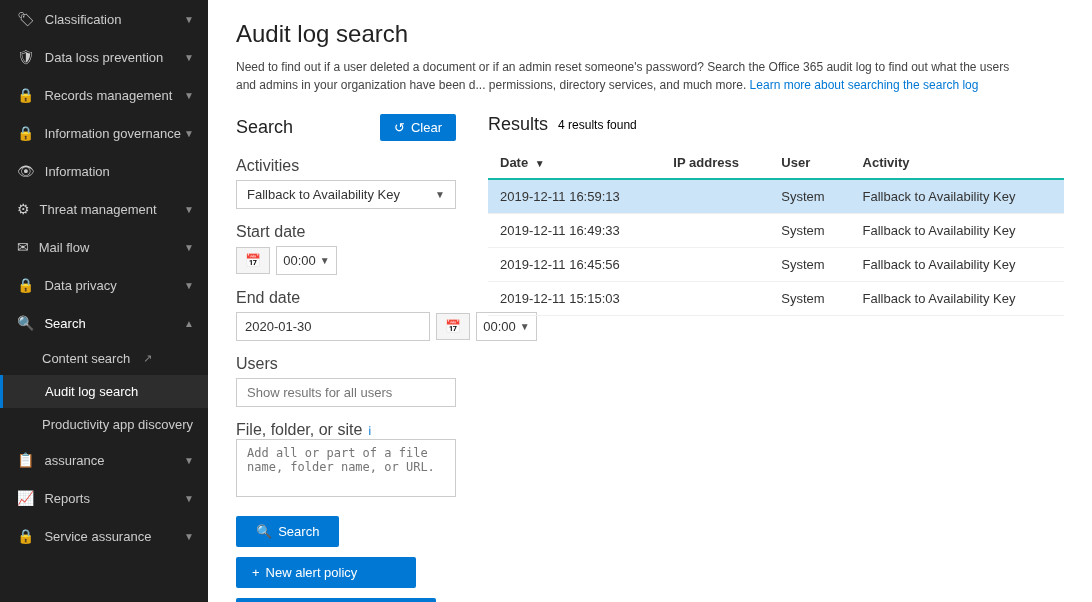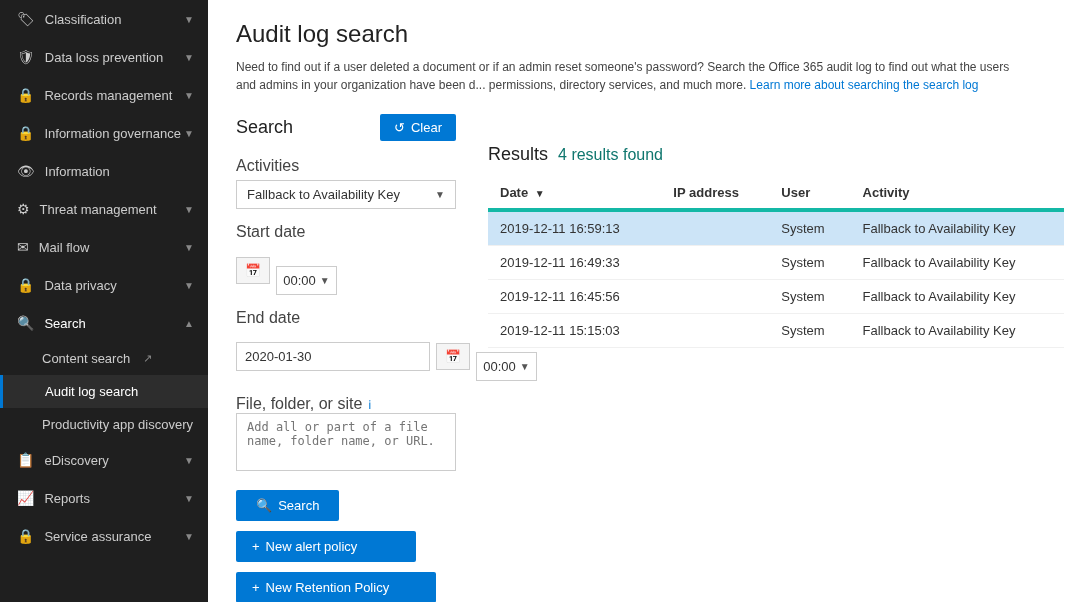--- a/index.html
+++ b/index.html
@@ -171,21 +171,20 @@
     .time-select {
       border: 1px solid #ccc;
       background: #fff;
       padding: 6px 6px;
       font-size: 13px;
       color: #333;
       display: flex;
       align-items: center;
       gap: 4px;
       cursor: pointer;
-      margin-top: 20px;
     }
 
     .users-input {
       width: 100%;
       padding: 6px 10px;
       border: 1px solid #ccc;
       font-size: 13px;
       color: #aaa;
     }
 
@@ -258,46 +257,45 @@
     
     .results-panel {
       flex: 1;
     }
 
     .results-header {
       display: flex;
       align-items: center;
       gap: 10px;
       margin-bottom: 12px;
-      margin-top: 30px;
     }
 
     .results-title {
       font-size: 18px;
       font-weight: 400;
       color: #222;
     }
 
     .results-count {
-      font-size: 16px;
-      color: #0f766e;
+      font-size: 12px;
+      color: #000000;
     }
 
     .results-table {
       width: 100%;
       border-collapse: collapse;
       font-size: 13px;
     }
 
     .results-table th {
       text-align: left;
       padding: 8px 12px;
       color: #333;
       font-weight: 600;
-      border-bottom: 4px solid #14b8a6;
+      border-bottom: 2px solid #14b8a6;
       font-size: 13px;
       white-space: nowrap;
     }
 
     .results-table td {
       padding: 9px 12px;
       color: #333;
       border-bottom: 1px solid #f0f0f0;
       white-space: nowrap;
     }
@@ -401,21 +399,21 @@
     <span>Audit log search</span>
   </div>
 
   <div class="sidebar-sub-item">
     <span>Productivity app discovery</span>
   </div>
 
   <div class="sidebar-item">
     <div class="sidebar-item-inner">
       <span class="icon-label">📋</span>
-      <span>eDiscovery</span>
+      <span>assurance</span>
     </div>
     <span class="chevron chevron-down"></span>
   </div>
 
   <div class="sidebar-item">
     <div class="sidebar-item-inner">
       <span class="icon-label">📈</span>
       <span>Reports</span>
     </div>
     <span class="chevron chevron-down"></span>
@@ -474,20 +472,24 @@
         <div class="date-row">
           <input class="date-input" type="text" value="2020-01-30" style="">
           <button class="calendar-btn">📅</button>
           <div class="time-select">
             <span>00:00</span>
             <span style="font-size:10px; color:#555;">▼</span>
           </div>
         </div>
       </div>
 
+      <div class="form-group">
+        <label class="form-label">Users</label>
+        <input class="users-input" type="text" placeholder="Show results for all users" style="">
+      </div>
 
       <div class="form-group">
         <div class="file-label-row">
           <label class="form-label" style="margin-bottom:0;">File, folder, or site</label>
           <span class="info-icon">ℹ</span>
         </div>
         <textarea class="file-textarea" placeholder="Add all or part of a file name, folder name, or URL." style=""></textarea>
       </div>
 
       <button class="search-btn">

